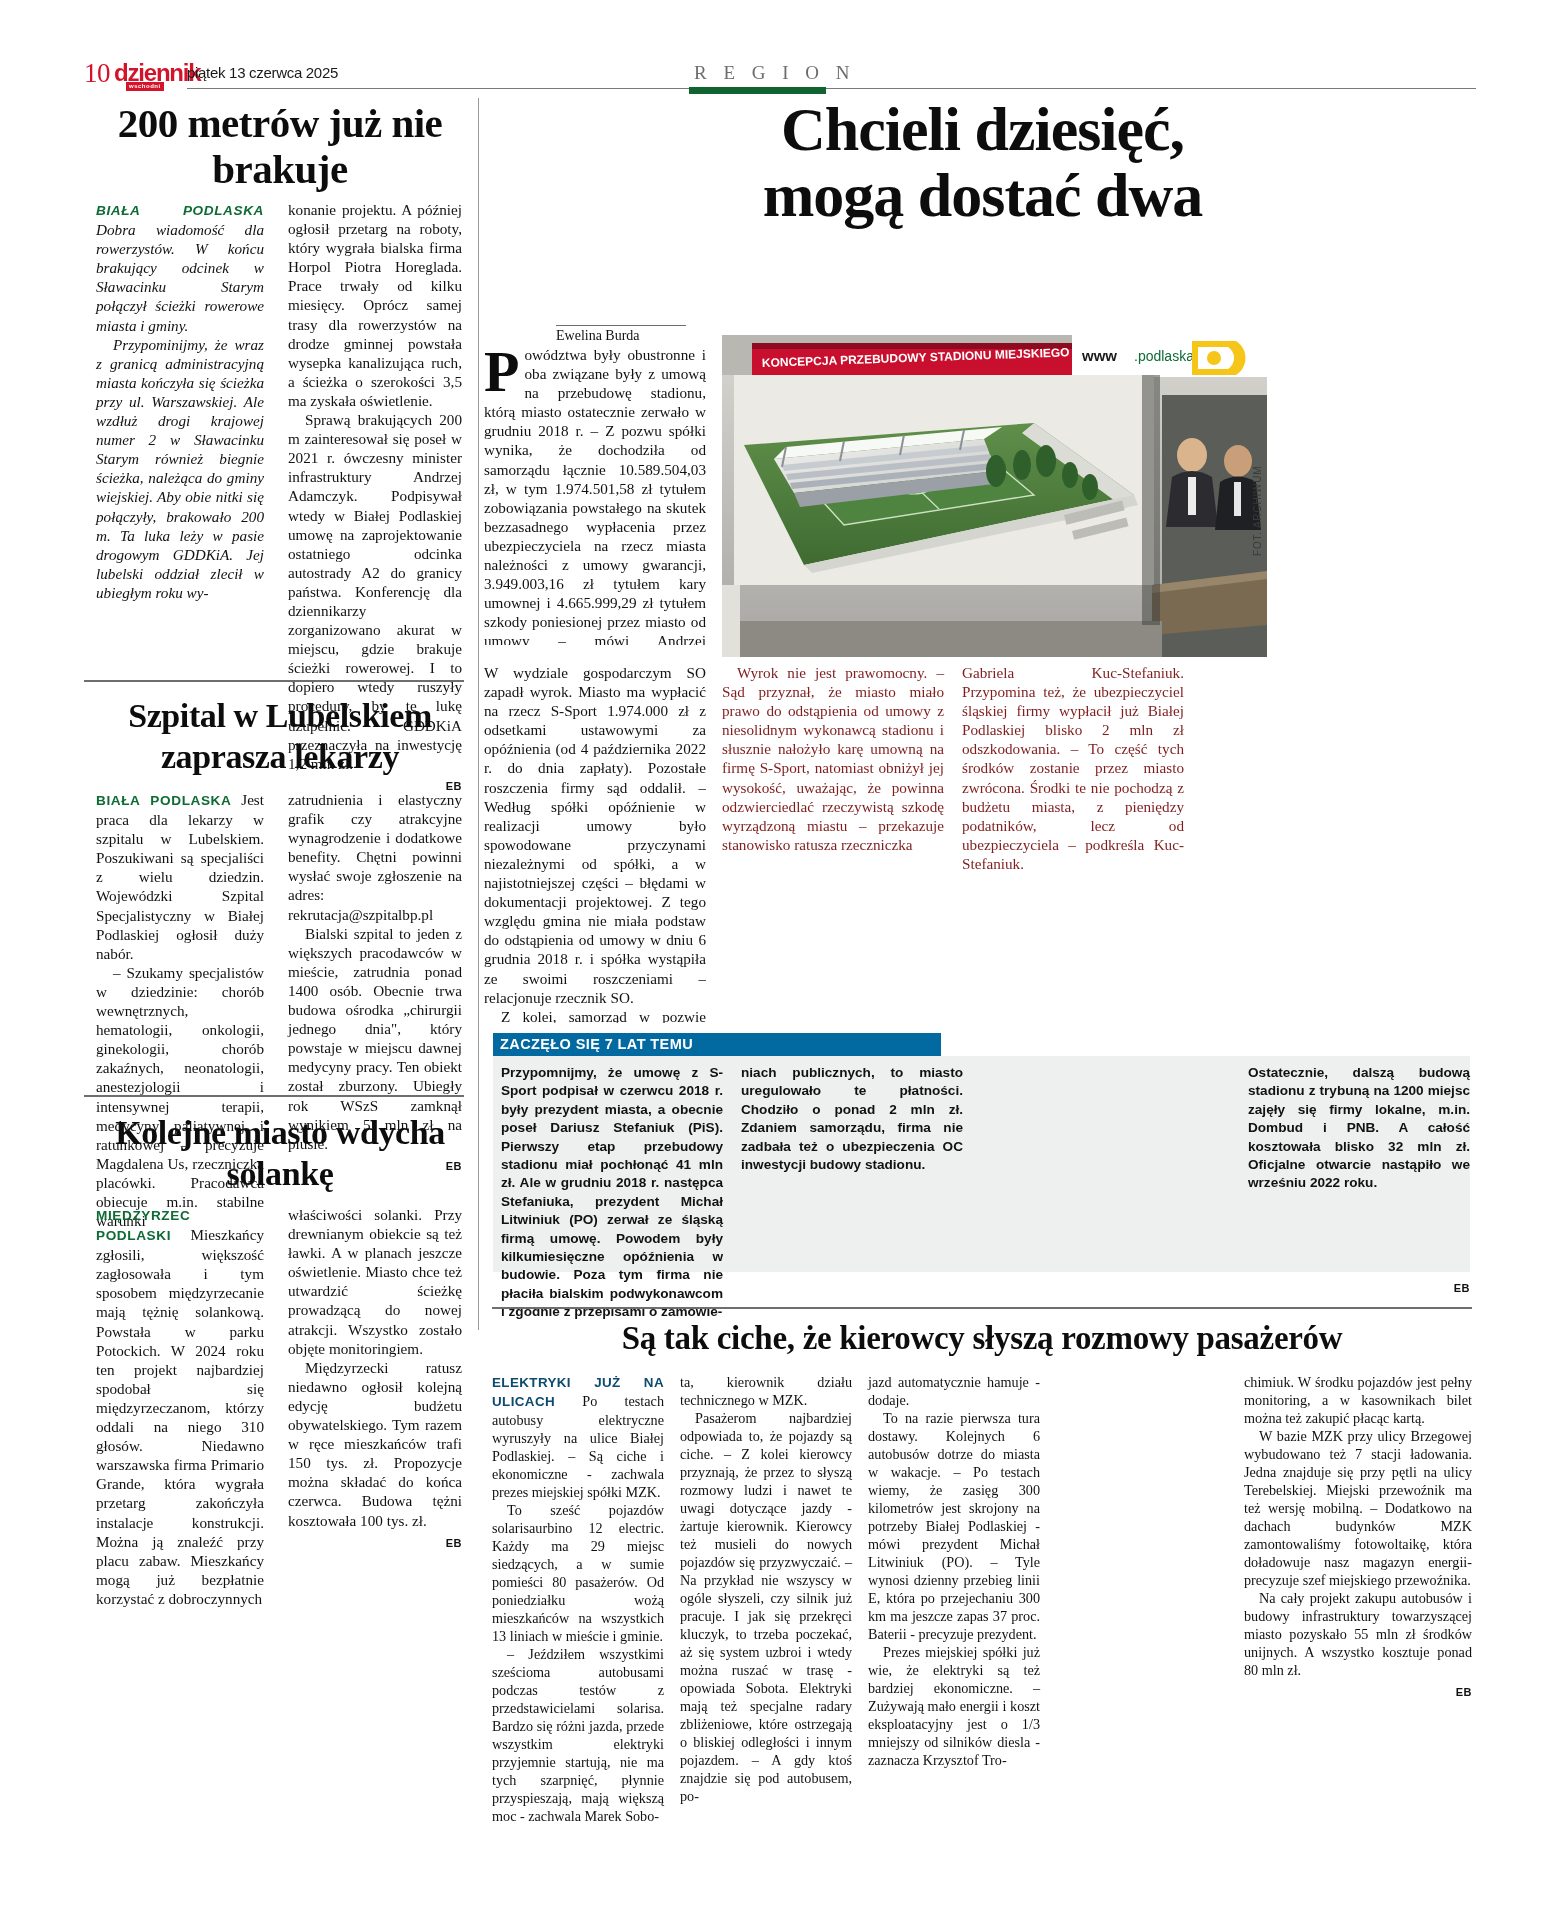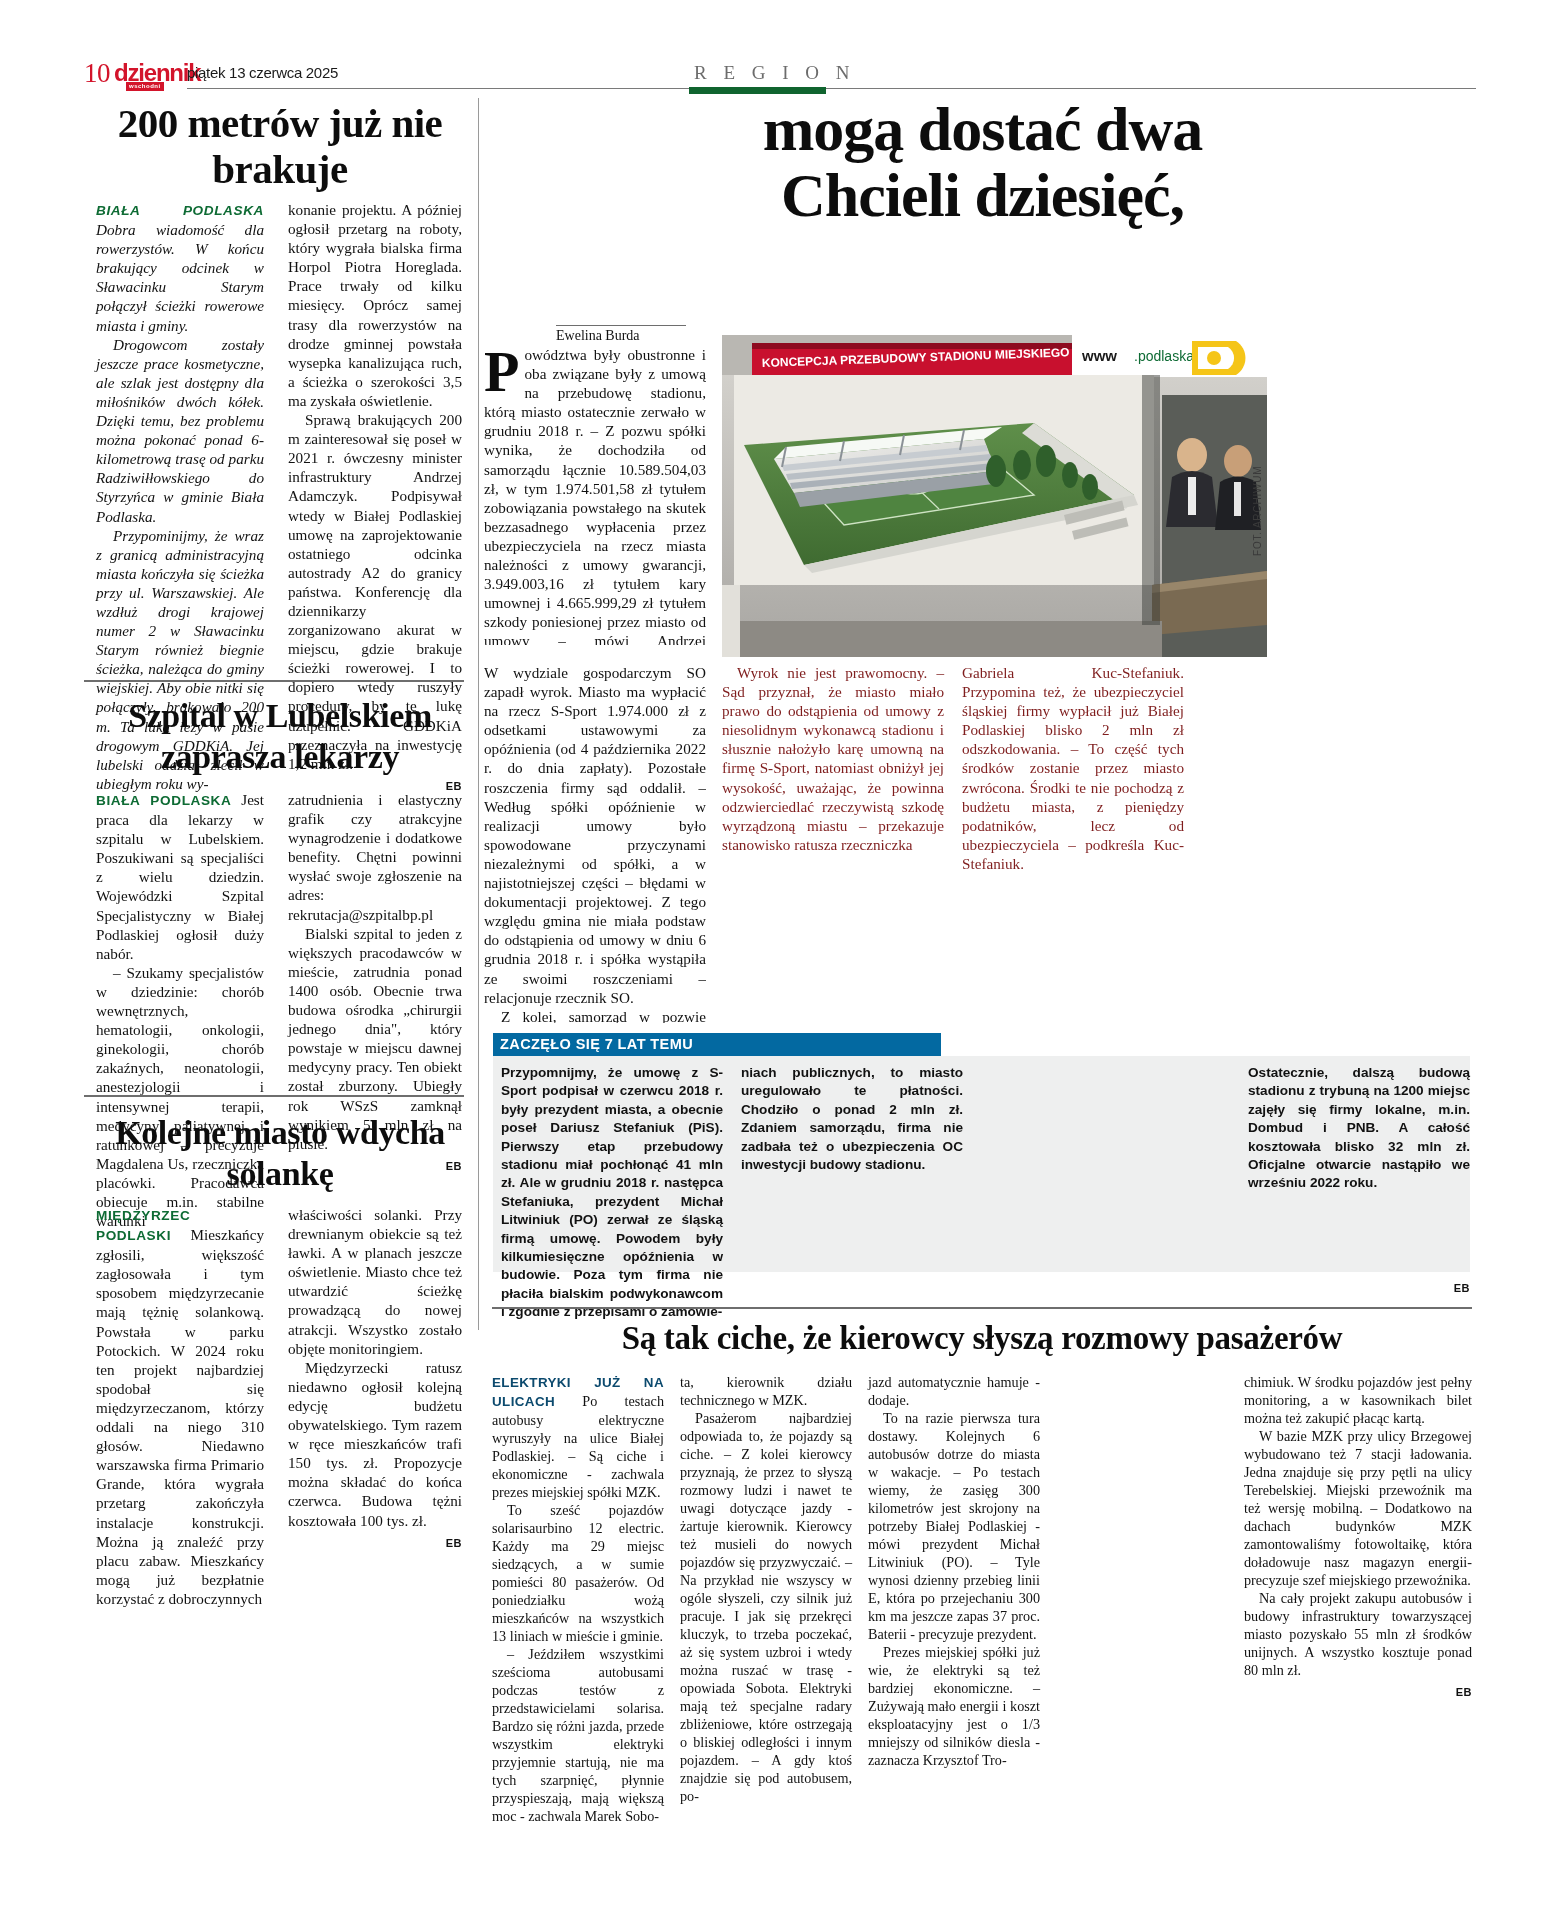--- a/index.html
+++ b/index.html
@@ -199,21 +199,20 @@
     <div class="mast-rule"></div>
     <div class="mast-section">R E G I O N</div>
     <div class="mast-greenbar"></div>
   </div>
 
   <div class="vdiv-main"></div>
 
   <div class="art1-title hl-serif">200 metrów już nie brakuje</div>
   <div class="art1-c1 serif-body">
     <p class="noind"><span class="dateline">BIAŁA PODLASKA</span><span> Dobra wiadomość dla rowerzystów. W końcu brakujący odcinek w Sławacinku Starym połączył ścieżki rowerowe miasta i gminy.</span></p>
-    <p>Drogowcom zostały jeszcze prace kosmetyczne, ale szlak jest dostępny dla miłośników dwóch kółek. Dzięki temu, bez problemu można pokonać ponad 6-kilometrową trasę od parku Radziwiłłowskiego do Styrzyńca w gminie Biała Podlaska.</p>
     <p>Przypominijmy, że wraz z granicą administracyjną miasta kończyła się ścieżka przy ul. Warszawskiej. Ale wzdłuż drogi krajowej numer 2 w Sławacinku Starym również biegnie ścieżka, należąca do gminy wiejskiej. Aby obie nitki się połączyły, brakowało 200 m. Ta luka leży w pasie drogowym GDDKiA. Jej lubelski oddział zlecił w ubiegłym roku wy-</p>
   </div>
   <div class="art1-c2 serif-body">
     <p class="noind">konanie projektu. A później ogłosił przetarg na roboty, który wygrała bialska firma Horpol Piotra Horeglada. Prace trwały od kilku miesięcy. Oprócz samej trasy dla rowerzystów na drodze gminnej powstała wysepka kanalizująca ruch, a ścieżka o szerokości 3,5 ma zyskała oświetlenie.</p>
     <p>Sprawą brakujących 200 m zainteresował się poseł w 2021 r. ówczesny minister infrastruktury Andrzej Adamczyk. Podpisywał wtedy w Białej Podlaskiej umowę na zaprojektowanie ostatniego odcinka autostrady A2 do granicy państwa. Konferencję dla dziennikarzy zorganizowano akurat w miejscu, gdzie brakuje ścieżki rowerowej. I to dopiero wtedy ruszyły procedury, by tę lukę uzupełnić. GDDKiA przeznaczyła na inwestycję 1,2 mln zł.</p>
     <div class="sig">EB</div>
   </div>
 
   <div class="art2-rule"></div>
   <div class="art2-title hl-serif">Szpital w Lubelskiem zaprasza lekarzy</div>
@@ -232,22 +231,22 @@
   <div class="art3-c1 serif-body">
     <p class="noind"><span class="dateline">MIĘDZYRZEC PODLASKI</span><span> Mieszkańcy zgłosili, większość zagłosowała i tym sposobem międzyrzecanie mają tężnię solankową. Powstała w parku Potockich. W 2024 roku ten projekt najbardziej spodobał się międzyrzeczanom, którzy oddali na niego 310 głosów. Niedawno warszawska firma Primario Grande, która wygrała przetarg zakończyła instalacje konstrukcji. Można ją znaleźć przy placu zabaw. Mieszkańcy mogą już bezpłatnie korzystać z dobroczynnych</span></p>
   </div>
   <div class="art3-c2 serif-body">
     <p class="noind">właściwości solanki. Przy drewnianym obiekcie są też ławki. A w planach jeszcze oświetlenie. Miasto chce też utwardzić ścieżkę prowadzącą do nowej atrakcji. Wszystko zostało objęte monitoringiem.</p>
     <p>Międzyrzecki ratusz niedawno ogłosił kolejną edycję budżetu obywatelskiego. Tym razem w ręce mieszkańców trafi 150 tys. zł. Propozycje można składać do końca czerwca. Budowa tężni kosztowała 100 tys. zł.</p>
     <div class="sig">EB</div>
   </div>
 
   <div class="main-title hl-serif">
+    <div>Chcieli dziesięć,</div>
     <div>mogą dostać dwa</div>
-    <div>Chcieli dziesięć,</div>
   </div>
 
 
   <div class="byline-rule"></div>
   <div class="byline">Ewelina Burda</div>
 
   <div class="ms-c1 serif-body" style="height:300px;overflow:hidden;">
     <p class="noind"><span class="dropcap">P</span><span>owództwa były obustronne i oba związane były z umową na przebudowę stadionu, którą miasto ostatecznie zerwało w grudniu 2018 r. – Z pozwu spółki wynika, że dochodziła od samorządu łącznie 10.589.504,03 zł, w tym 1.974.501,58 zł tytułem zobowiązania powstałego na skutek bezzasadnego wypłacenia przez ubezpieczyciela na rzecz miasta należności z umowy gwarancji, 3.949.003,16 zł tytułem kary umownej i 4.665.999,29 zł tytułem szkody poniesionej przez miasto od umowy – mówi Andrzej Mikołajewski, rzecznik Sądu Okręgowego w Lublinie.</span></p>
   </div>
 

